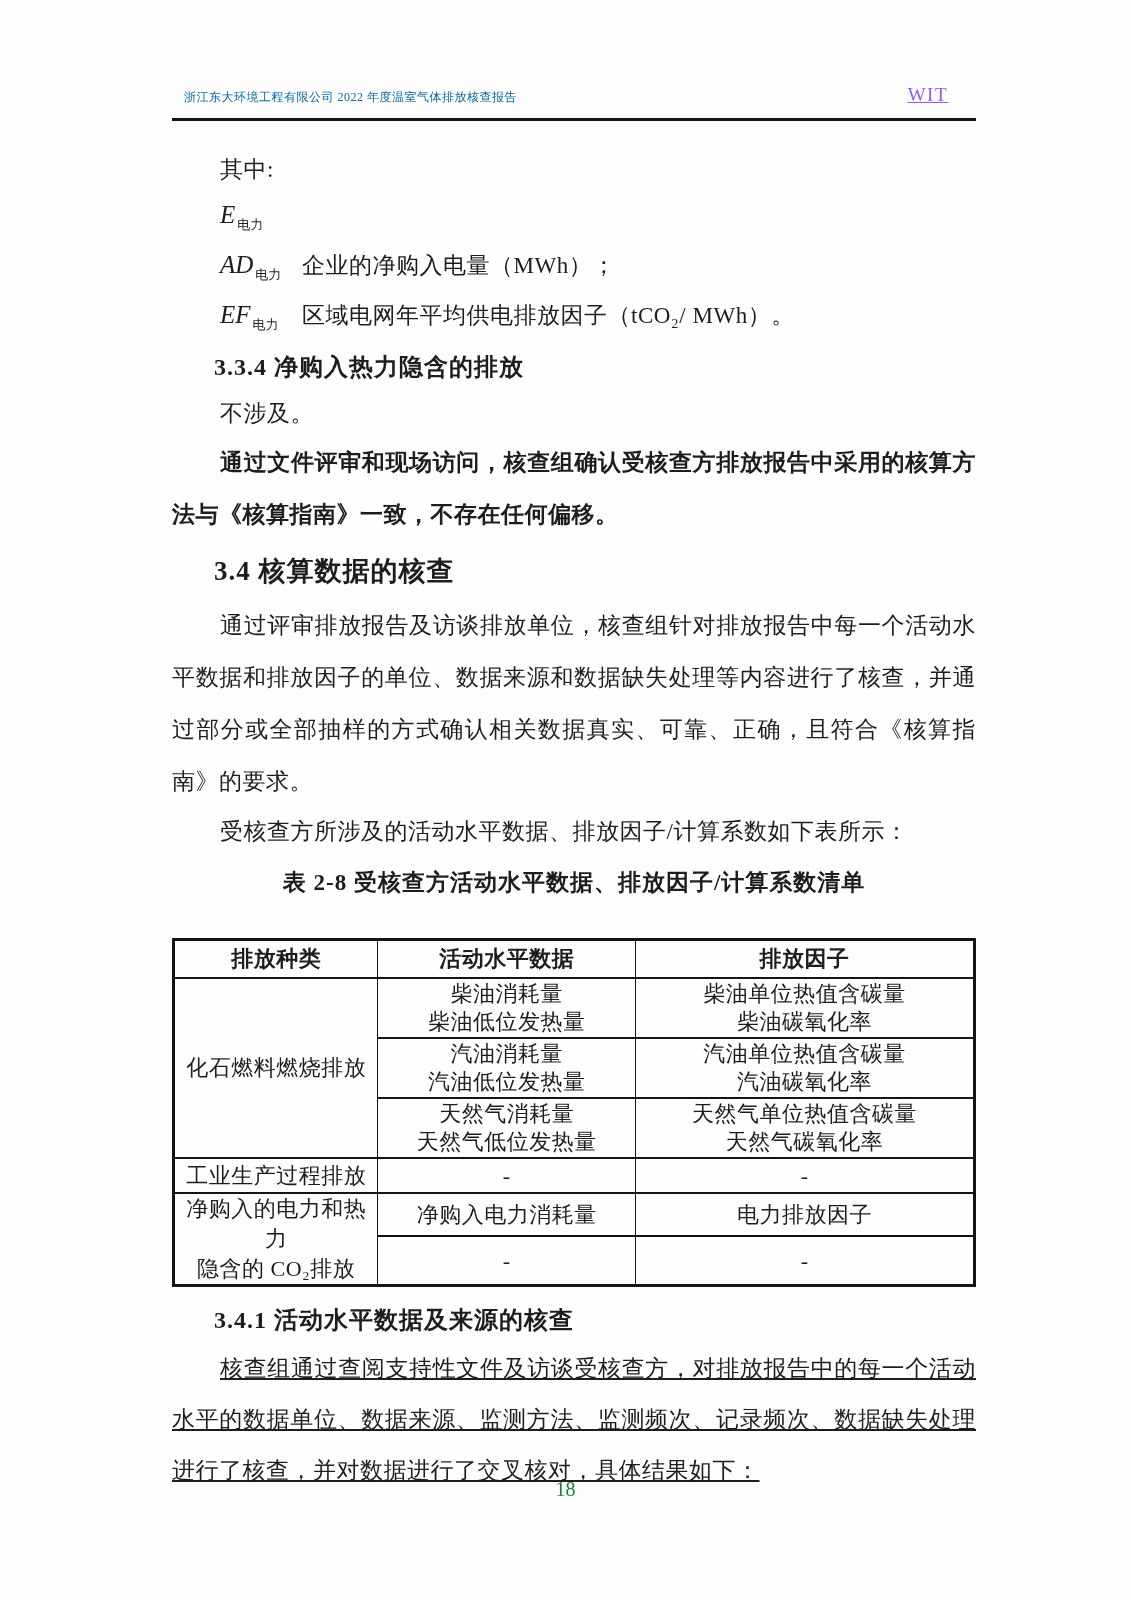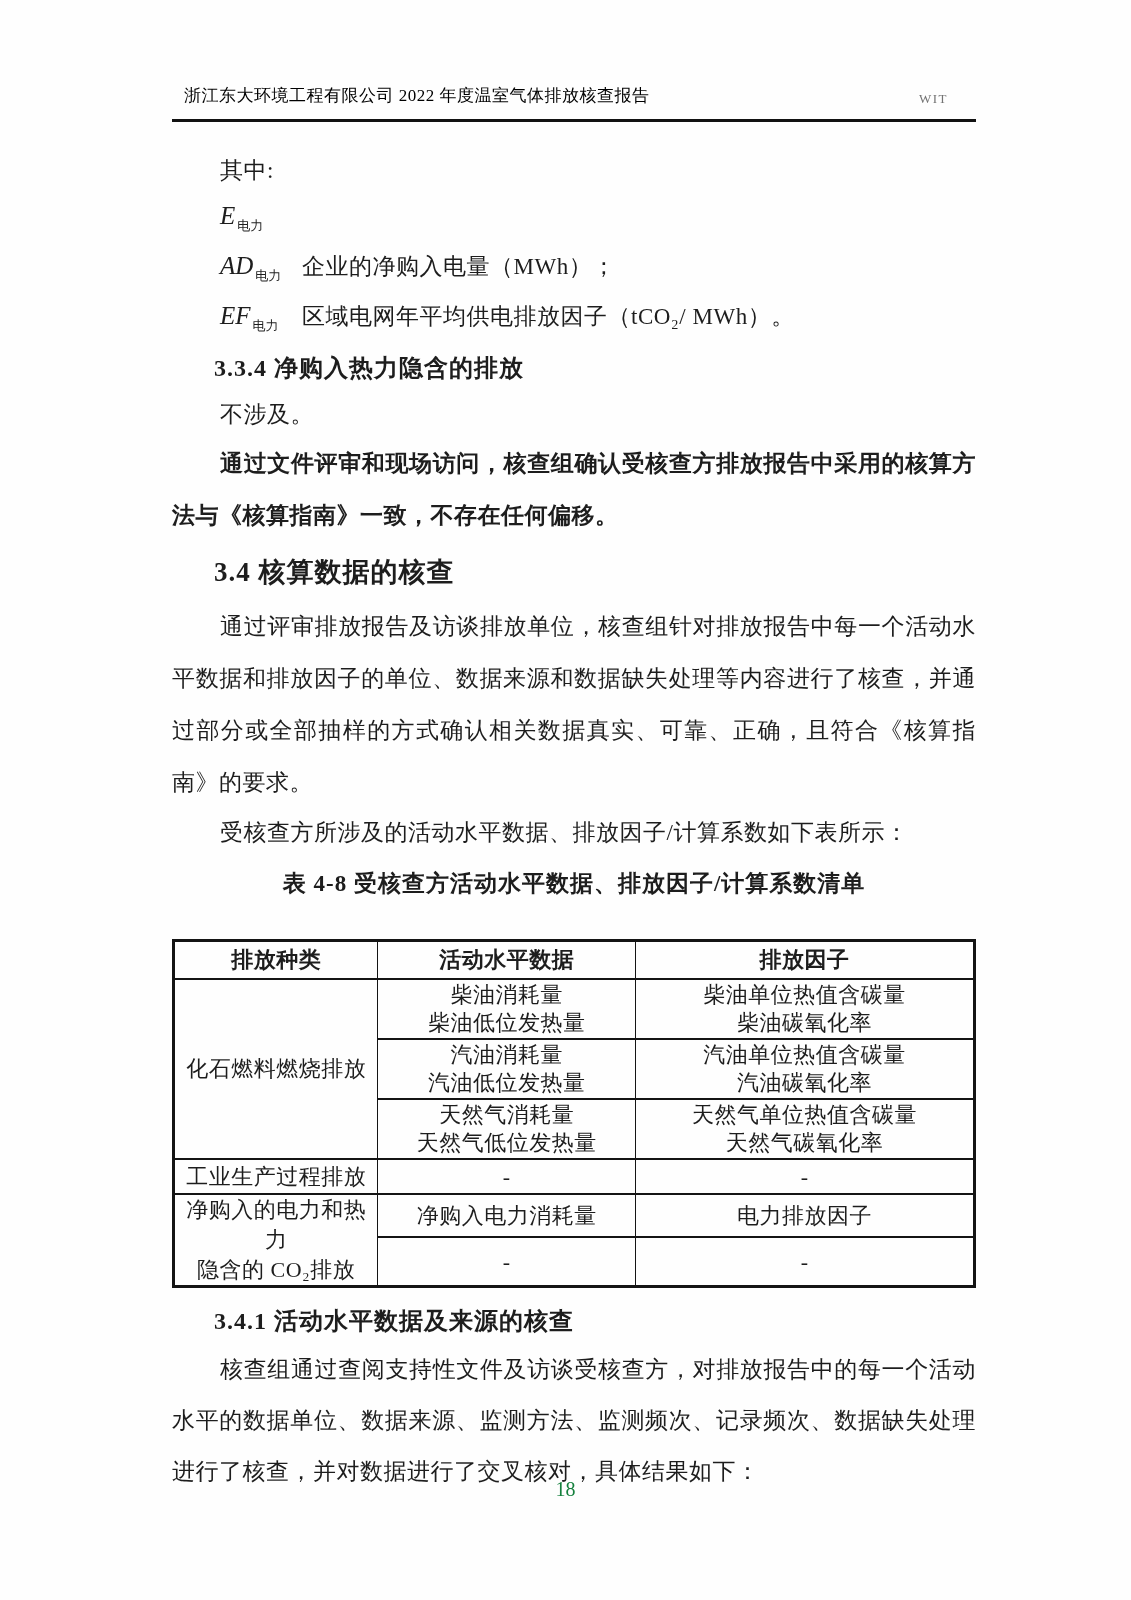--- a/index.html
+++ b/index.html
@@ -15,24 +15,24 @@
     position:absolute;left:172px;top:0;width:804px;
   }
   
   .page-header{
     padding-top:84px;
   }
   .page-header-row{
     display:flex;justify-content:space-between;align-items:flex-end;
   }
   .header-title{
-    font-size:17px;color:#000000;letter-spacing:0.5px;padding-left:12px;
+    font-size:12px;color:#0369a1;letter-spacing:0.5px;padding-left:12px;
   }
   .header-logo{
-    font-size:13px;color:#737373;letter-spacing:1.5px;padding-right:28px;
+    font-size:19px;color:#8b5cf6;letter-spacing:1.5px;padding-right:28px;text-decoration:underline;
   }
   .header-rule{
     border-bottom:3.5px solid #121212;margin-top:12px;
   }
   
   .intro-label{
     margin-top:33px;padding-left:48px;font-size:23px;letter-spacing:0.5px;
   }
   .def-row{
     display:flex;align-items:baseline;margin-top:16px;padding-left:48px;
@@ -58,21 +58,21 @@
   .plain-line{
     margin-top:18px;padding-left:48px;font-size:23px;letter-spacing:0.5px;line-height:27px;
   }
   .para{
     font-size:23px;line-height:52px;letter-spacing:0.5px;
     text-align:justify;text-justify:inter-character;text-indent:48px;
     margin-top:10px;
   }
   .para.bold{font-weight:bold;}
   .para.p34{margin-top:12px;line-height:52px;}
-  .para.p341{margin-top:8px;line-height:51px;}
+  .para.p341{margin-top:8px;line-height:51px;text-decoration:underline;}
   .table-intro{
     margin-top:4px;padding-left:48px;font-size:23px;letter-spacing:0.5px;line-height:40px;
   }
   .table-title{
     margin-top:16px;text-align:center;font-weight:bold;font-size:23px;
     letter-spacing:1px;line-height:30px;
   }
   
   table.main{
     width:100%;border-collapse:collapse;table-layout:fixed;
@@ -123,21 +123,21 @@
     <span class="def-desc">区域电网年平均供电排放因子（tCO₂/ MWh）。</span>
   </div>
 
   <div class="h3">3.3.4 净购入热力隐含的排放</div>
   <div class="plain-line">不涉及。</div>
   <div class="para bold">通过文件评审和现场访问，核查组确认受核查方排放报告中采用的核算方法与《核算指南》一致，不存在任何偏移。</div>
 
   <div class="h2">3.4 核算数据的核查</div>
   <div class="para p34">通过评审排放报告及访谈排放单位，核查组针对排放报告中每一个活动水平数据和排放因子的单位、数据来源和数据缺失处理等内容进行了核查，并通过部分或全部抽样的方式确认相关数据真实、可靠、正确，且符合《核算指南》的要求。</div>
   <div class="table-intro">受核查方所涉及的活动水平数据、排放因子/计算系数如下表所示：</div>
-  <div class="table-title">表 4-8 受核查方活动水平数据、排放因子/计算系数清单</div>
+  <div class="table-title">表 2-8 受核查方活动水平数据、排放因子/计算系数清单</div>
 
   <table class="main">
     <colgroup>
       <col style="width:25.5%">
       <col style="width:32.2%">
       <col style="width:42.3%">
     </colgroup>
     <thead>
       <tr>
         <th>排放种类</th>

